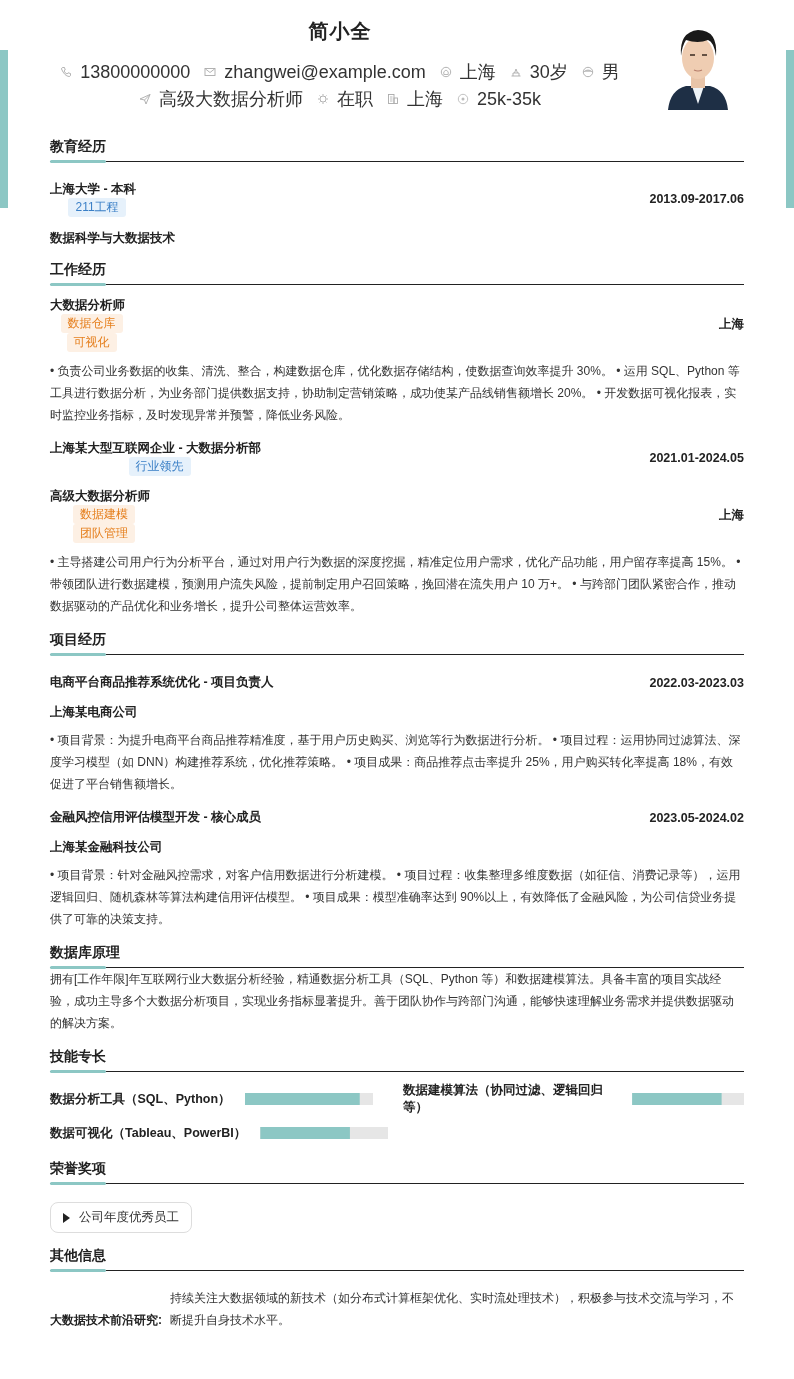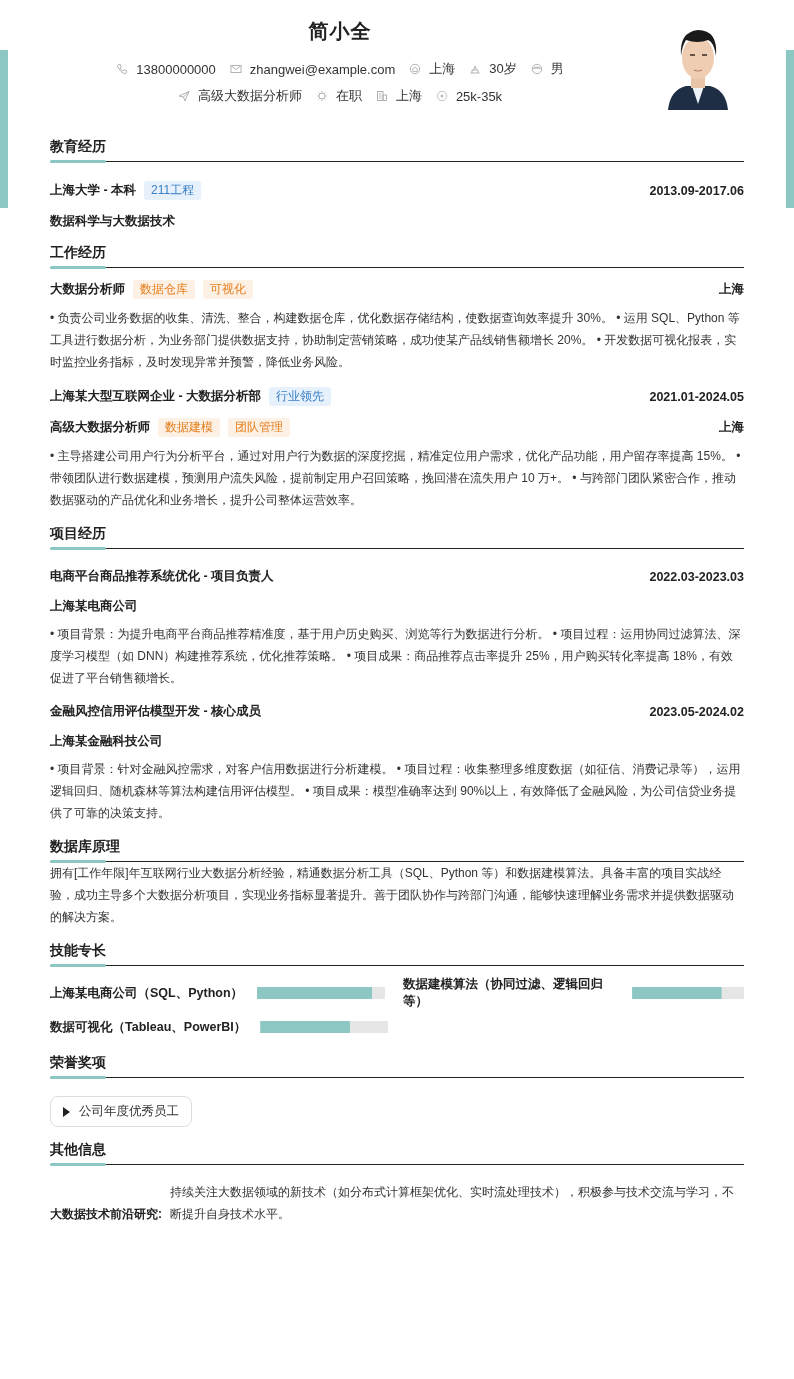--- a/index.html
+++ b/index.html
@@ -3,34 +3,34 @@
 <meta charset="utf-8">
 <style>
   * { box-sizing: border-box; margin: 0; padding: 0; }
   html, body { width: 794px; height: 1379px; background: #fff; overflow: hidden; }
   body { font-family: "Liberation Sans", "DejaVu Sans", sans-serif; color: #222; font-size: 12px; position: relative; }
   .side-bar-left { position: absolute; left: 0; top: 50px; width: 8px; height: 158px; background: #8cc7c4; }
   .side-bar-right { position: absolute; right: 0; top: 50px; width: 8px; height: 158px; background: #8cc7c4; }
 
   .header { position: relative; height: 120px; }
   .name { position: absolute; top: 18px; left: 0; width: 680px; text-align: center; font-size: 20px; font-weight: bold; letter-spacing: 1px; color: #222; }
-  .info-row { position: absolute; left: 0; width: 680px; display: flex; justify-content: center; align-items: center; font-size: 13px; color: #333; }
+  .info-row { position: absolute; left: 0; width: 680px; display: flex; justify-content: center; align-items: center; font-size: 18px; color: #333; }
   .info-row.r1 { top: 60px; }
   .info-row.r2 { top: 87px; }
   .info-item { display: flex; align-items: center; margin: 0 7px; }
   .info-item .ic { width: 12px; height: 12px; margin-right: 8px; display: inline-flex; align-items: center; justify-content: center; }
   .info-item .ic svg { width: 12px; height: 12px; }
   .avatar { position: absolute; left: 662px; top: 18px; width: 72px; height: 92px; border-radius: 6px; overflow: hidden; }
 
   .content { position: absolute; left: 50px; top: 138px; width: 694px; }
   .section { margin-bottom: 0; }
   .sec-title { position: relative; font-size: 14px; font-weight: bold; color: #222; padding-bottom: 4px; border-bottom: 1px solid #222; height: 24px; }
   .sec-title::after { content: ""; position: absolute; left: 0; bottom: -2px; width: 56px; height: 3px; background: #8cc7c4; border-radius: 2px; }
   .row { display: flex; justify-content: space-between; align-items: center; font-weight: bold; font-size: 12.5px; color: #222; }
-  .row-left { display: flex; align-items: center; }
+  .row-left { display: flex; align-items: center; flex-direction: column; }
   .tag { display: inline-block; font-weight: normal; font-size: 12px; padding: 1px 7px; border-radius: 3px; margin-left: 8px; }
   .tag.blue { background: #e6f1fb; color: #3a7fc6; }
   .tag.orange { background: #fdf0e4; color: #e57f1d; }
   .desc { font-size: 12px; line-height: 22px; color: #333; }
 
   .skills-grid { display: flex; flex-wrap: wrap; }
   .skill { display: flex; align-items: center; font-size: 12.5px; font-weight: bold; color: #222; height: 34px; }
   .skill-bar { width: 128px; height: 12px; background: #e6e6e6; margin-left: 14px; position: relative; overflow: hidden; }
   .skill-fill { position: absolute; left: 0; top: 0; height: 100%; background: #8cc7c4; clip-path: polygon(0 0, 100% 0, calc(100% + 0px) 100%, 0 100%); }
 
@@ -220,21 +220,21 @@
 
   <div class="section" style="margin-top:14px;">
     <div class="sec-title">数据库原理</div>
     <div class="desc" style="margin-top:0;">拥有[工作年限]年互联网行业大数据分析经验，精通数据分析工具（SQL、Python 等）和数据建模算法。具备丰富的项目实战经验，成功主导多个大数据分析项目，实现业务指标显著提升。善于团队协作与跨部门沟通，能够快速理解业务需求并提供数据驱动的解决方案。</div>
   </div>
 
   <div class="section" style="margin-top:14px;">
     <div class="sec-title">技能专长</div>
     <div class="skills-grid" style="margin-top:10px;">
       <div class="skill" style="width:353px;">
-        <span>上海某电商公司（SQL、Python）</span>
+        <span>数据分析工具（SQL、Python）</span>
         <div class="skill-bar">
             <div class="skill-fill" style="width:90%;"></div>
           </div>
       </div>
       <div class="skill" style="width:341px;">
         <span>数据建模算法（协同过滤、逻辑回归等）</span>
         <div class="skill-bar" style="width:117px;">
             <div class="skill-fill" style="width:80%;"></div>
           </div>
       </div>

